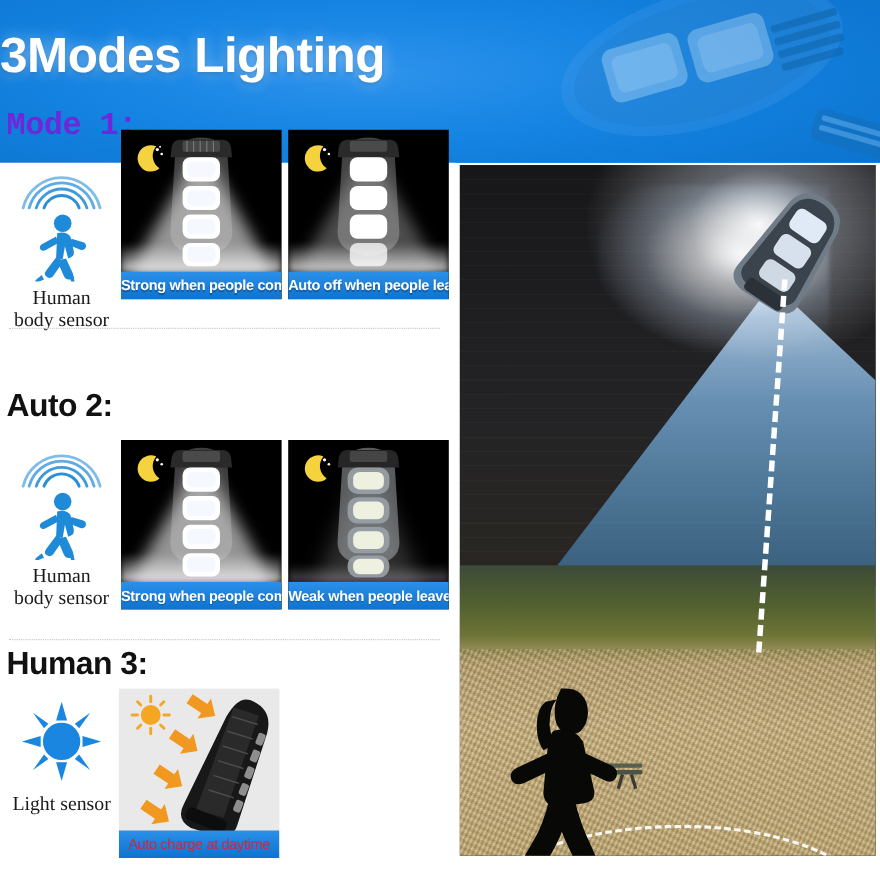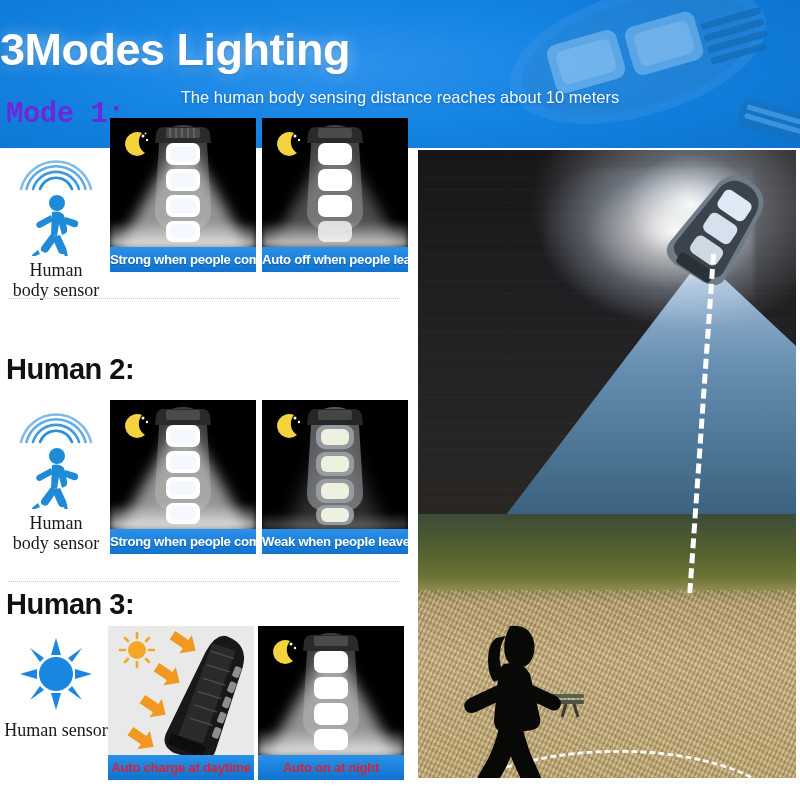--- a/index.html
+++ b/index.html
@@ -103,21 +103,21 @@
     color: #ffffff;
     font-size: 13.2px;
     font-weight: 600;
     line-height: 25px;
     text-align: center;
     white-space: nowrap;
     overflow: hidden;
     letter-spacing: -0.3px;
     text-shadow: 0 1px 1px rgba(0,0,0,.3);
   }
-  .caption.red-text { color: #d4243a; text-shadow: none; font-weight: 700; }
+  .caption.red-text { color: #d4243a; text-shadow: none; font-weight: 400; }
 
   
   .moon { position: absolute; left: 11px; top: 11px; width: 30px; height: 30px; }
 
   
   .lamp-wrap { position: absolute; left: 50%; top: 5px; transform: translateX(-50%); width: 72px; height: 122px; }
 
   
   .beam {
     position: absolute; left: 50%; top: 16px;
@@ -226,21 +226,20 @@
         </g>
         <g transform="rotate(16 285 140)" opacity=".75">
           <rect x="250" y="124" width="78" height="30" rx="8" fill="#1c6bab"></rect>
           <rect x="256" y="130" width="66" height="5" rx="2" fill="#8cc2ea"></rect>
           <rect x="256" y="139" width="66" height="5" rx="2" fill="#8cc2ea"></rect>
         </g>
       </g>
     </svg>
 
     <div class="title">3Modes Lighting</div>
-    <div class="subtitle">The human body sensing distance reaches about 10 meters</div>
   </div>
 
   <div class="left-col">
 
     <div class="mode-block" style="top:-40px;height:220px;">
       <div class="mode-title on-blue" style="top:-10px;">Mode 1:</div>
 
       <div class="sensor-col" style="top:44px;">
         <svg class="radar-icon" viewBox="0 0 74 40">
           <g fill="none" stroke="#2b8fd8" stroke-width="2.6" stroke-linecap="round">
@@ -329,21 +328,21 @@
             <circle cx="26" cy="11" r="1.2" fill="#fdfbe8"></circle>
           </svg>
         </div>
         <div class="caption">Auto off when people leaves</div>
       </div>
 
       <div class="divider" style="top:190px;"></div>
     </div>
 
     <div class="mode-block" style="top:205px;height:230px;">
-      <div class="mode-title" style="top:0px;">Human 2:</div>
+      <div class="mode-title" style="top:0px;">Auto 2:</div>
 
       <div class="sensor-col" style="top:52px;">
         <svg class="radar-icon" viewBox="0 0 74 40">
           <g fill="none" stroke="#2b8fd8" stroke-width="2.6" stroke-linecap="round">
             <path d="M21 37 A17 17 0 0 1 53 37"></path>
             <path d="M14 37 A24 24 0 0 1 60 37" opacity=".9"></path>
             <path d="M7.5 37 A30.5 30.5 0 0 1 66.5 37" opacity=".75"></path>
             <path d="M2 37 A36 36 0 0 1 72 37" opacity=".6"></path>
           </g>
         </svg>
@@ -439,21 +438,21 @@
             <polygon points="38,74 43,57 33,57"></polygon>
             <polygon points="2,38 19,33 19,43"></polygon>
             <polygon points="74,38 57,33 57,43"></polygon>
             <polygon points="12,12 26,22 22,26"></polygon>
             <polygon points="64,12 54,26 50,22"></polygon>
             <polygon points="12,64 22,50 26,54"></polygon>
             <polygon points="64,64 50,54 54,50"></polygon>
           </g>
         </svg>
         <div class="sensor-label">
-          <span>Human sensor</span>
+          <span>Light sensor</span>
         </div>
       </div>
 
       <div class="thumb light-bg" style="left:108px;top:38px;">
         <div class="thumb-scene">
           <svg viewBox="0 0 146 154" style="position:absolute;left:0;top:0;width:100%;height:100%;">
             <rect width="146" height="154" fill="#e9e9e9"></rect>
             <g fill="#f5a623">
               <circle cx="29" cy="24" r="9"></circle>
               <g stroke="#f5a623" stroke-width="2.6" stroke-linecap="round">
@@ -491,43 +490,20 @@
                 <rect x="117" y="78" width="7" height="11" rx="2"></rect>
                 <rect x="118" y="94" width="7" height="11" rx="2"></rect>
               </g>
               <rect x="80" y="116" width="38" height="12" rx="4" fill="#0d0d0d"></rect>
             </g>
           </svg>
         </div>
         <div class="caption red-text">Auto charge at daytime</div>
       </div>
 
-      <div class="thumb" style="left:258px;top:38px;">
-        <div class="thumb-scene">
-          <div class="beam"></div>
-          <div class="floorglow"></div>
-          <svg class="lamp-wrap" viewBox="0 0 72 122">
-            <path d="M36 2 q20 0 24 18 l4 66 q2 20 -28 24 q-30 -4 -28 -24 l4 -66 q4 -18 24 -18 z" fill="#d7d7d7" opacity=".28"></path>
-            <path d="M17 4 h38 q7 0 8 7 l1 9 h-56 l1 -9 q1 -7 8 -7z" fill="#2a2a2a"></path>
-            <rect x="19" y="5" width="34" height="10" rx="2" fill="#4a4a4a"></rect>
-            <g fill="#ffffff">
-              <rect x="19" y="20" width="34" height="22" rx="7"></rect>
-              <rect x="19" y="46" width="34" height="22" rx="7"></rect>
-              <rect x="19" y="72" width="34" height="22" rx="7"></rect>
-              <rect x="19" y="98" width="34" height="21" rx="7"></rect>
-            </g>
-          </svg>
-          <svg class="moon" viewBox="0 0 30 30">
-            <path d="M21 4 a12 12 0 1 0 3 20 a13.5 13.5 0 0 1 -3 -20 z" fill="#f5d33f"></path>
-            <circle cx="22" cy="7" r="1.5" fill="#fdfbe8"></circle>
-            <circle cx="26" cy="11" r="1.2" fill="#fdfbe8"></circle>
-          </svg>
-        </div>
-        <div class="caption red-text">Auto on at night</div>
-      </div>
     </div>
   </div>
 
   <div class="right-panel">
     <div class="night-sky"></div>
     <div class="wall-texture"></div>
 
     <svg class="big-beam" viewBox="0 0 378 628" preserveAspectRatio="none">
       <defs>
         <linearGradient id="beamgrad" x1="0" y1="0" x2="0" y2="1">

